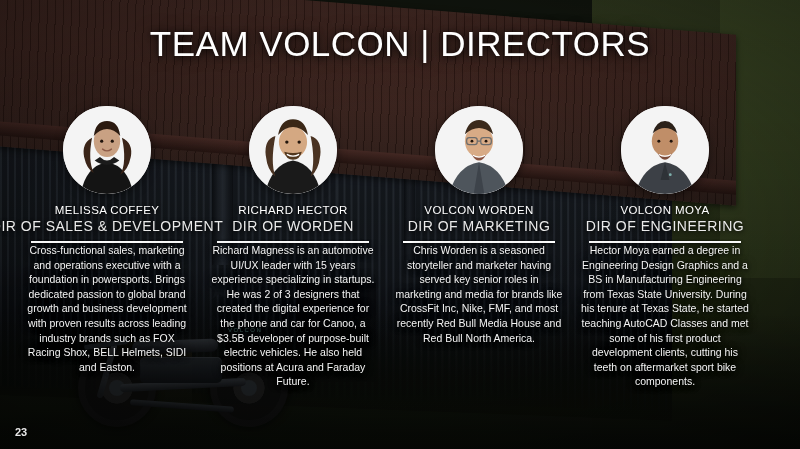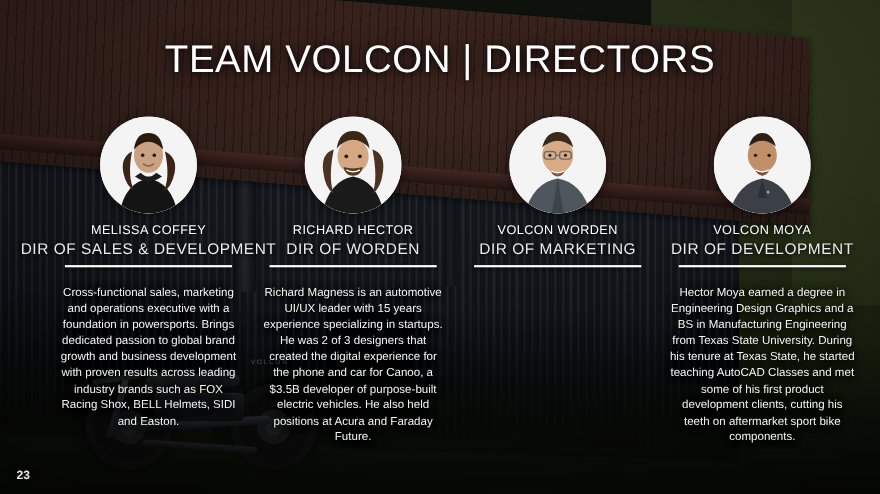--- a/index.html
+++ b/index.html
@@ -231,37 +231,37 @@
   }
 
   
   .content {
     position: absolute;
     inset: 0;
   }
 
   .slide-title {
     position: absolute;
-    top: 34px;
+    top: 24px;
     left: 0; right: 0;
     text-align: center;
     color: #ffffff;
     font-size: 35px;
     font-weight: 400;
     letter-spacing: 0.5px;
     text-shadow: 0 1px 6px rgba(0,0,0,.85), 0 0 16px rgba(0,0,0,.6);
     white-space: nowrap;
   }
 
   .people {
     position: absolute;
     top: 106px;
     left: 14px; right: 14px;
     display: flex;
-    justify-content: flex-end;
+    justify-content: flex-start;
     align-items: flex-start;
   }
 
   .person {
     width: 186px;
     display: flex;
     flex-direction: column;
     align-items: center;
   }
 
@@ -296,21 +296,21 @@
     white-space: nowrap;
   }
   .rule {
     margin-top: 7px;
     width: 152px;
     height: 2px;
     background: #ffffff;
     box-shadow: 0 1px 3px rgba(0,0,0,.7);
   }
   .person-bio {
-    margin-top: 16px;
+    margin-top: 0;
     color: #f4f4f4;
     font-size: 10.5px;
     line-height: 14.6px;
     text-align: center;
     text-shadow: 0 1px 4px rgba(0,0,0,.95), 0 0 9px rgba(0,0,0,.75);
     width: 168px;
   }
 
   .page-number {
     position: absolute;
@@ -423,39 +423,40 @@
             <line x1="48" y1="40" x2="52" y2="40" stroke="#6b6b6b" stroke-width="1.4"></line>
             <circle cx="42" cy="40" r="1.6" fill="#22150c"></circle>
             <circle cx="58" cy="40" r="1.6" fill="#22150c"></circle>
             <path d="M42 55 q8 7 16 0 q-3 7 -8 7 q-5 0 -8 -7z" fill="#8a5340"></path>
             <path d="M43 56 q7 4 14 0" stroke="#fff" stroke-width="1.3" fill="none"></path>
           </svg>
         </div>
         <div class="person-name">VOLCON WORDEN</div>
         <div class="person-role">DIR OF MARKETING</div>
         <div class="rule"></div>
+        <div class="person-bio">Chris Worden is a seasoned storyteller and marketer having served key senior roles in marketing and media for brands like CrossFit Inc, Nike, FMF, and most recently Red Bull Media House and Red Bull North America.</div>
       </div>
 
       <div class="person">
         <div class="avatar">
           <svg viewBox="0 0 100 100">
             <rect x="0" y="0" width="100" height="100" fill="#f4f4f4"></rect>
             <path d="M16 100 q9 -32 34 -36 q25 4 34 36 z" fill="#3c4046"></path>
             <path d="M50 64 l-5 20 h10 z" fill="#2e3237"></path>
             <ellipse cx="50" cy="40" rx="15" ry="17" fill="#c08e68"></ellipse>
             <path d="M36 31 q4 -14 14 -14 q10 0 14 14 q-7 -6 -14 -6 q-7 0 -14 6z" fill="#2b2119"></path>
             <circle cx="43" cy="40" r="1.7" fill="#20140c"></circle>
             <circle cx="57" cy="40" r="1.7" fill="#20140c"></circle>
             <path d="M42 54 q8 7 16 0 q-3 7 -8 7 q-5 0 -8 -7z" fill="#7b4a38"></path>
             <path d="M43 55 q7 4 14 0" stroke="#fff" stroke-width="1.3" fill="none"></path>
             <circle cx="56" cy="78" r="1.6" fill="#7fb0ad"></circle>
           </svg>
         </div>
         <div class="person-name">VOLCON MOYA</div>
-        <div class="person-role">DIR OF DEVELOPMENT</div>
+        <div class="person-role">DIR OF ENGINEERING</div>
         <div class="rule"></div>
         <div class="person-bio">Hector Moya earned a degree in Engineering Design Graphics and a BS in Manufacturing Engineering from Texas State University. During his tenure at Texas State, he started teaching AutoCAD Classes and met some of his first product development clients, cutting his teeth on aftermarket sport bike components.</div>
       </div>
 
     </div>
 
     <div class="page-number">23</div>
   </div>
 </div>
 

